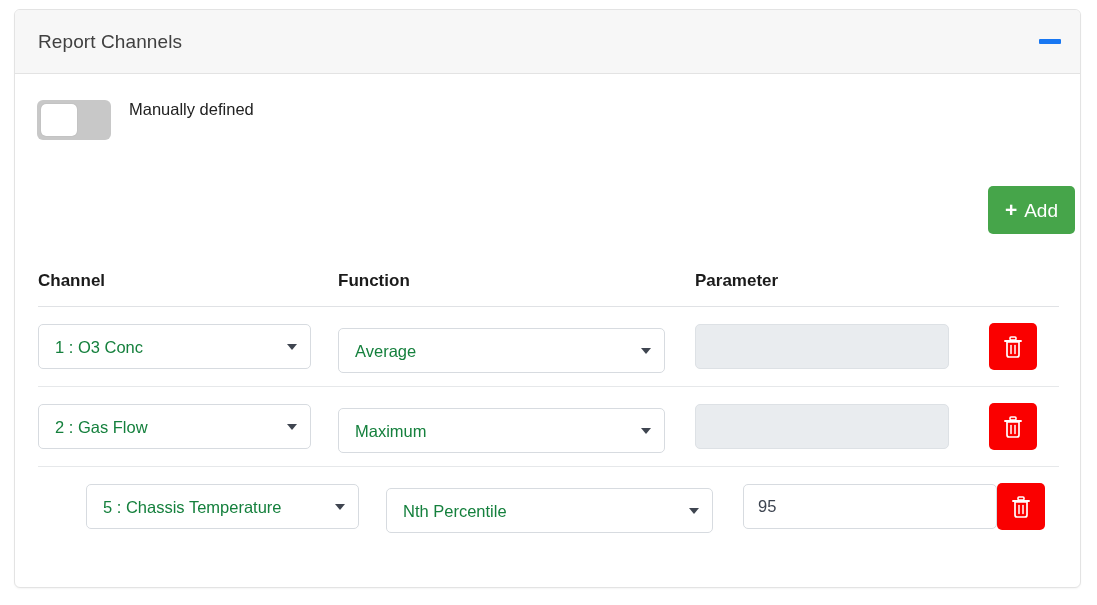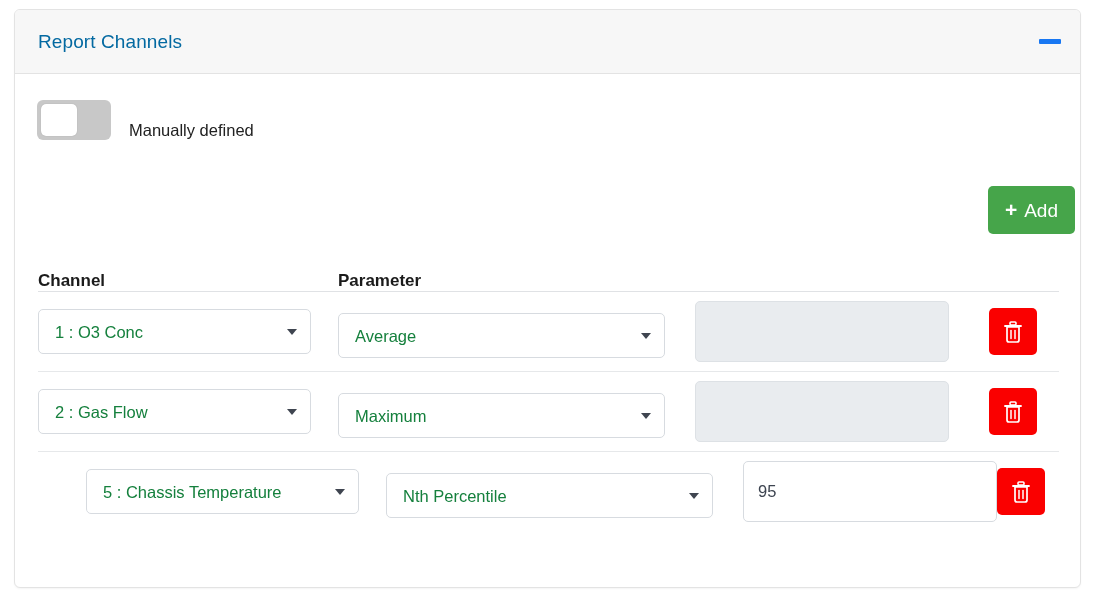--- a/index.html
+++ b/index.html
@@ -34,21 +34,21 @@
     border-bottom: 1px solid #e3e3e3;
     box-sizing: border-box;
   }
 
   .panel-title {
     position: absolute;
     left: 23px;
     top: 50%;
     transform: translateY(-50%);
     font-size: 19px;
-    color: #0369a1;
+    color: #404040;
     letter-spacing: 0.1px;
     white-space: nowrap;
   }
 
   .collapse-toggle {
     position: absolute;
     right: 16px;
     top: 50%;
     transform: translateY(-50%);
     width: 28px;
@@ -70,21 +70,21 @@
     padding: 0;
     height: 513px;
   }
 
   
   .switch-row {
     position: absolute;
     left: 22px;
     top: 26px;
     display: flex;
-    align-items: flex-end;
+    align-items: flex-start;
   }
   .switch {
     width: 74px;
     height: 40px;
     background: #c8c8c8;
     border-radius: 6px;
     position: relative;
     cursor: pointer;
     flex: none;
   }
@@ -139,21 +139,21 @@
     left: 23px;
     right: 21px;
     top: 177px;
   }
 
   .ch-head {
     display: flex;
     align-items: flex-end;
     height: 40px;
     border-bottom: 1px solid #e0e2e5;
-    padding-bottom: 0;
+    padding-bottom: 15px;
   }
   .ch-head .col-head {
     font-size: 17px;
     font-weight: bold;
     color: #1b1b1b;
   }
 
   .col-channel { width: 300px; flex: none; }
   .col-function { width: 357px; flex: none; }
   .col-parameter { flex: 1 1 auto; }
@@ -195,21 +195,21 @@
     transform: translateY(-50%);
     width: 0;
     height: 0;
     border-left: 5px solid transparent;
     border-right: 5px solid transparent;
     border-top: 6px solid #3f4550;
   }
 
   .param-input {
     width: 254px;
-    height: 61px;
+    height: 45px;
     box-sizing: border-box;
     border: 1px solid #d7dbe0;
     border-radius: 5px;
     background: #ffffff;
     font-size: 16.5px;
     font-family: "Liberation Sans", sans-serif;
     color: #3d4450;
     padding: 0 14px;
     outline: none;
   }
@@ -255,20 +255,21 @@
 
     <button class="add-button">
       <span class="plus">+</span>
       <span>Add</span>
     </button>
 
     <div class="ch-table">
 
       <div class="ch-head">
         <div class="col-head col-channel">Channel</div>
+        <div class="col-head col-function">Function</div>
         <div class="col-head col-parameter">Parameter</div>
         <div class="col-head col-action"></div>
       </div>
 
       <div class="ch-row">
         <div class="col-channel">
           <div class="sel sel-channel">
             <span class="sel-text">1 : O3 Conc</span>
             <span class="caret"></span>
           </div>

